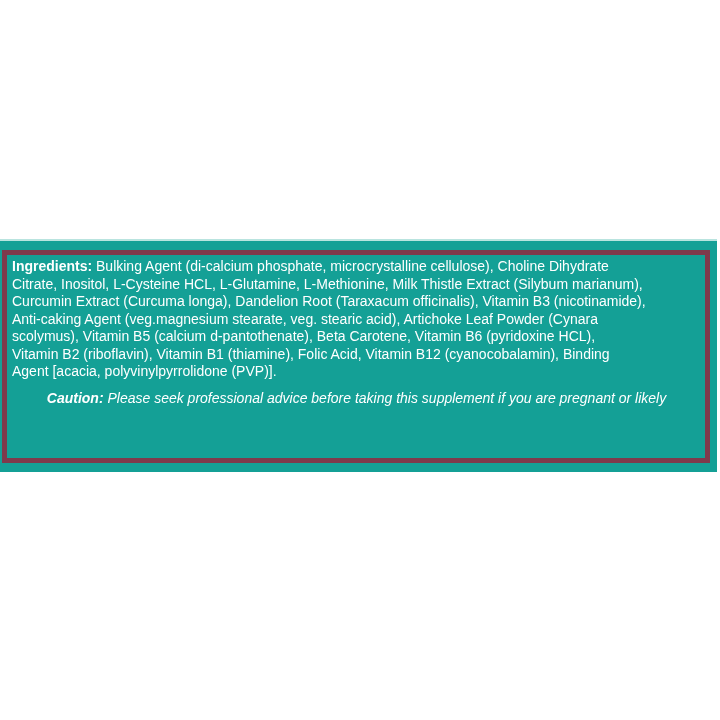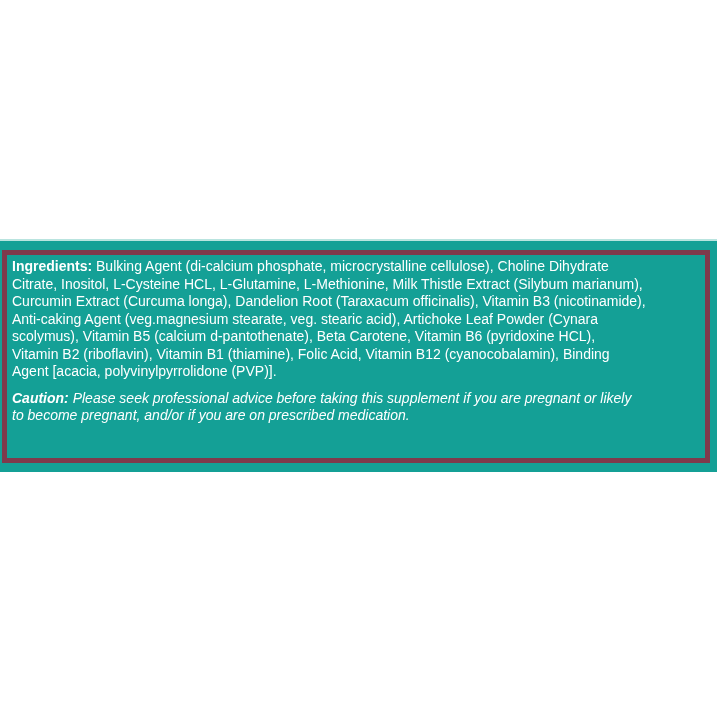--- a/index.html
+++ b/index.html
@@ -31,29 +31,29 @@
     padding:3px 4px 12px 5px;
   }
   .label-text{
     margin:0;
     color:var(--ink,#ffffff);
     font-size:14px;
     line-height:17.5px;
     white-space:nowrap;
     letter-spacing:0px;
   }
-  .label-text + .label-text{margin-top:9px;}
+  .label-text + .label-text{margin-top:9px;text-align:center;}
   .run.bold{font-weight:bold;}
   .run.italic{}
   .run.bold-italic{font-weight:bold;font-style:italic;}
   .caution-p, .disclaimer-p{font-style:italic;}
 </style>
 </head>
 <body style="--page-bg: #ffffff; --band: #14a096; --frame: #7e3a4c; --ink: #ffffff;">
 
 <div class="page">
   <div class="teal-band">
     <div class="info-box">
       <p class="label-text ingredients-p"><span class="run bold">Ingredients: </span><span class="run normal">Bulking Agent (di-calcium phosphate, microcrystalline cellulose), Choline Dihydrate</span><br><span class="run normal">Citrate, Inositol, L-Cysteine HCL, L-Glutamine, L-Methionine, Milk Thistle Extract (</span><span class="run italic">Silybum marianum</span><span class="run normal">),</span><br><span class="run normal">Curcumin Extract (</span><span class="run italic">Curcuma longa</span><span class="run normal">), Dandelion Root (</span><span class="run italic">Taraxacum officinalis</span><span class="run normal">), Vitamin B3 (nicotinamide),</span><br><span class="run normal">Anti-caking Agent (veg.magnesium stearate, veg. stearic acid), Artichoke Leaf Powder (</span><span class="run italic">Cynara</span><br><span class="run italic">scolymus</span><span class="run normal">), Vitamin B5 (calcium d-pantothenate), Beta Carotene, Vitamin B6 (pyridoxine HCL),</span><br><span class="run normal">Vitamin B2 (riboflavin), Vitamin B1 (thiamine), Folic Acid, Vitamin B12 (cyanocobalamin), Binding</span><br><span class="run normal">Agent [acacia, polyvinylpyrrolidone (PVP)].</span></p>
-      <p class="label-text caution-p"><span class="run bold-italic">Caution: </span><span class="run italic">Please seek professional advice before taking this supplement if you are pregnant or likely</span><br><span class="run italic">to become pregnant, and/or if you are on prescribed medication.</span></p>
+      <p class="label-text caution-p"><span class="run bold-italic">Caution: </span><span class="run italic">Please seek professional advice before taking this supplement if you are pregnant or likely</span><br></p>
     </div>
   </div>
 </div>
 
 </body></html>

